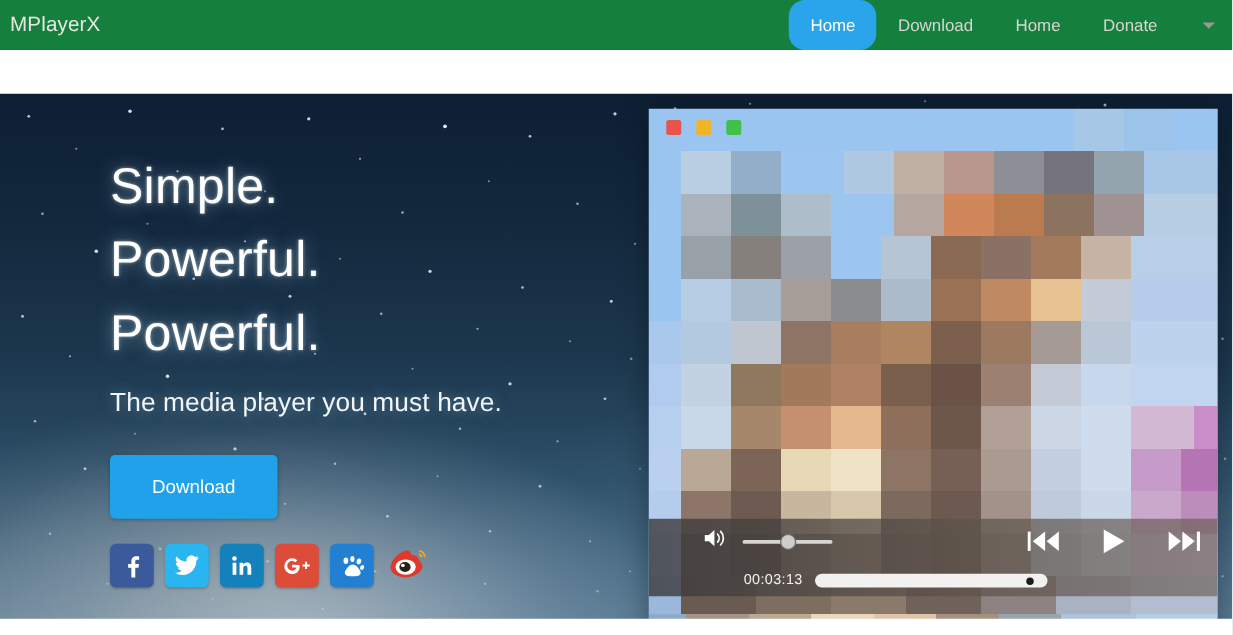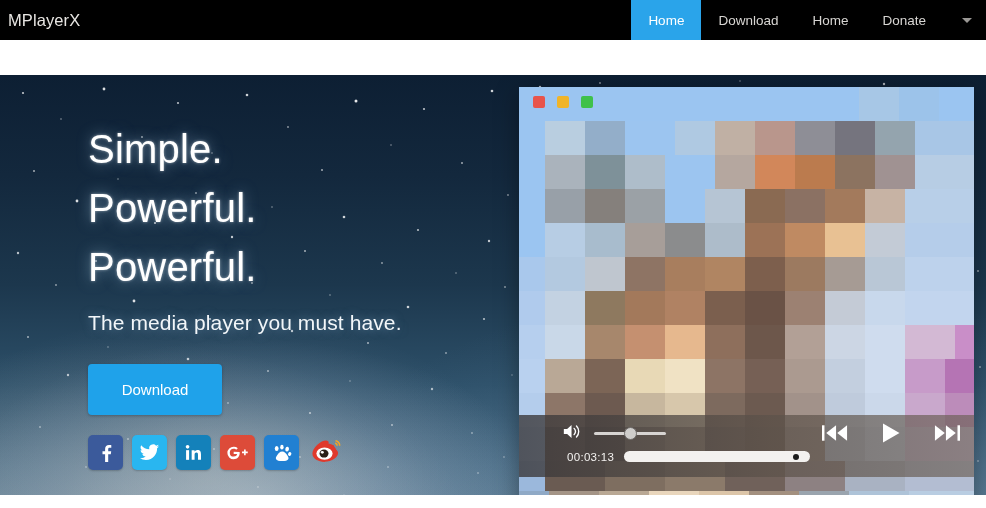--- a/index.html
+++ b/index.html
@@ -9,21 +9,21 @@
     background: #ffffff;
     font-family: "Liberation Sans", sans-serif;
   }
 
   .page { position: relative; width: 986px; height: 508px; overflow: hidden; background:#fff; }
 
   
   .navbar {
     position: absolute; top: 0; left: 0;
     width: 986px; height: 40px;
-    background: #000000;
+    background: #15803d;
     z-index: 40;
     display: flex; align-items: flex-end;
   }
   .brand {
     color: #e8e6e3;
     font-size: 16.5px;
     line-height: 40px;
     padding-left: 8px;
     letter-spacing: .1px;
     white-space: nowrap;
@@ -32,20 +32,21 @@
   .nav-items { display: flex; align-items: stretch; height: 40px; }
   .nav-item {
     display: flex; align-items: center; justify-content: center;
     padding: 0 17px;
     color: #d8d6d3;
     font-size: 13.5px;
     height: 40px;
     white-space: nowrap;
     cursor: pointer;
     background: transparent;
+    border-radius: 13px;
   }
   .nav-item.active { background: #2aa4ea; color: #ffffff; }
   .nav-item.donate { padding-right: 14px; gap: 27px; }
   .caret {
     display: inline-block;
     margin-left: 9px;
     width: 0; height: 0;
     border-left: 5px solid transparent;
     border-right: 5px solid transparent;
     border-top: 5px solid #9a9895;
@@ -185,21 +186,21 @@
   .transport {
     position: absolute; right: 14px; top: 0;
     height: 36px;
     display: flex; align-items: center; gap: 30px;
   }
   .tbtn { cursor: pointer; display: flex; align-items: center; }
 
   .row-bottom {
     position: absolute; left: 0; top: 36px;
     width: 376px; height: 26px;
-    display: flex; 
+    display: flex; align-items: center; padding-left: 28px;
   }
   .time {
     margin-left: 48px;
     color: #f4f2f0;
     font-size: 11.5px;
     letter-spacing: .3px;
     font-family: "Liberation Sans", sans-serif;
     white-space: nowrap;
   }
   .prog-wrap {

